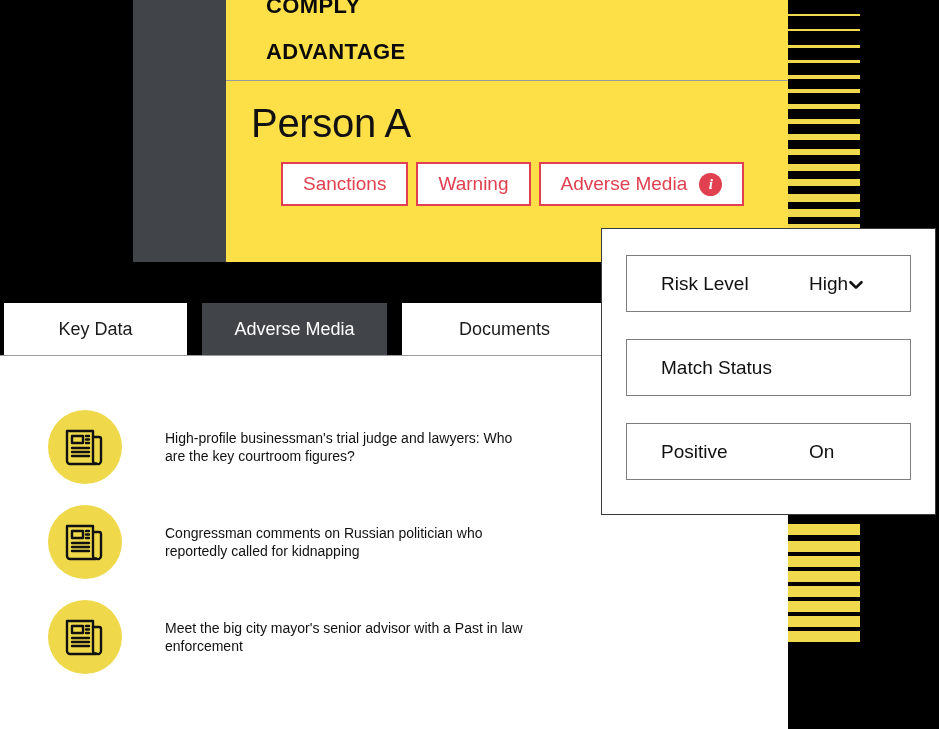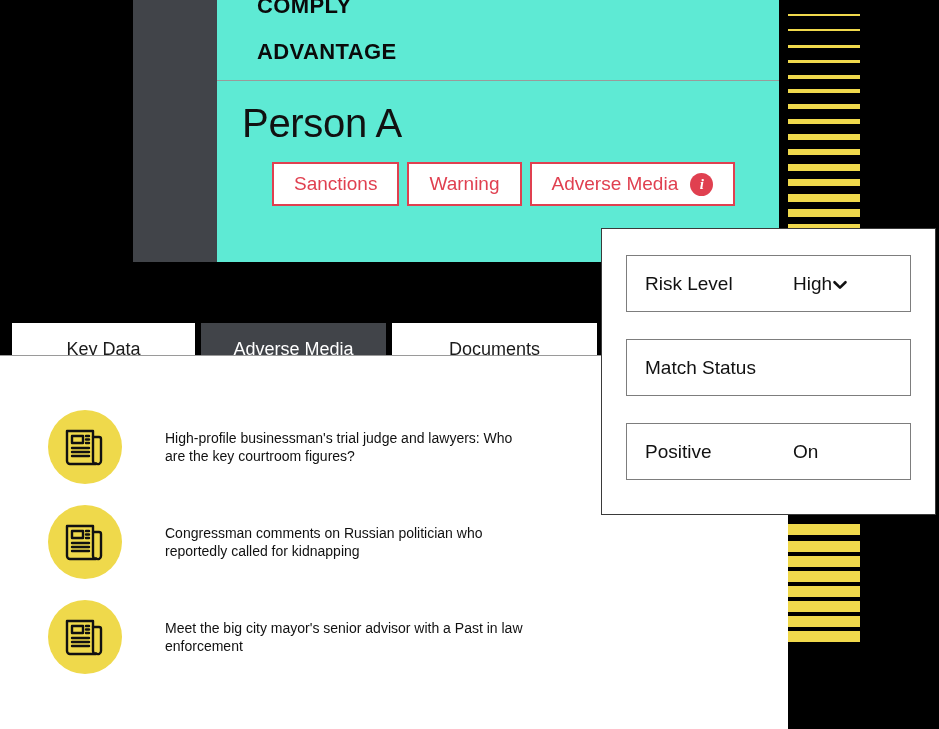--- a/index.html
+++ b/index.html
@@ -36,25 +36,25 @@
     left: 133px;
     top: 0;
     width: 93px;
     height: 262px;
     background: #414449;
   }
 
   
   .header-card {
     position: absolute;
-    left: 217px;
+    left: 226px;
     top: 0;
     width: 562px;
     height: 262px;
-    background: #5eead4;
+    background: #fde047;
   }
   .brand-row {
     height: 81px;
     border-bottom: 1px solid #9a9a9a;
     box-sizing: border-box;
     display: flex;
     align-items: center;
   }
   .brand {
     margin-left: 40px;
@@ -117,25 +117,24 @@
     font-family: "Liberation Serif", serif;
     font-style: italic;
     font-weight: bold;
     font-size: 15px;
     line-height: 1;
   }
 
   
   .tabs {
     position: absolute;
-    left: 12px;
+    left: 4px;
     top: 303px;
     display: flex;
-    gap: 6px;
-    margin-top: 20px;
+    gap: 15px;
   }
   .tab {
     height: 52px;
     display: flex;
     align-items: center;
     justify-content: center;
     font-size: 18px;
     box-sizing: border-box;
   }
   .tab.inactive {
@@ -210,20 +209,21 @@
     margin-bottom: 27px;
     padding: 0 18px;
     background: #ffffff;
   }
   .detail-row:last-child { margin-bottom: 0; }
   .detail-label {
     font-size: 19px;
     color: #111111;
     width: 148px;
     flex: 0 0 148px;
+    margin-left: 16px;
   }
   .detail-value {
     font-size: 19px;
     color: #111111;
     display: flex;
     align-items: center;
   }
   .chevron {
     display: inline-block;
     width: 16px;

